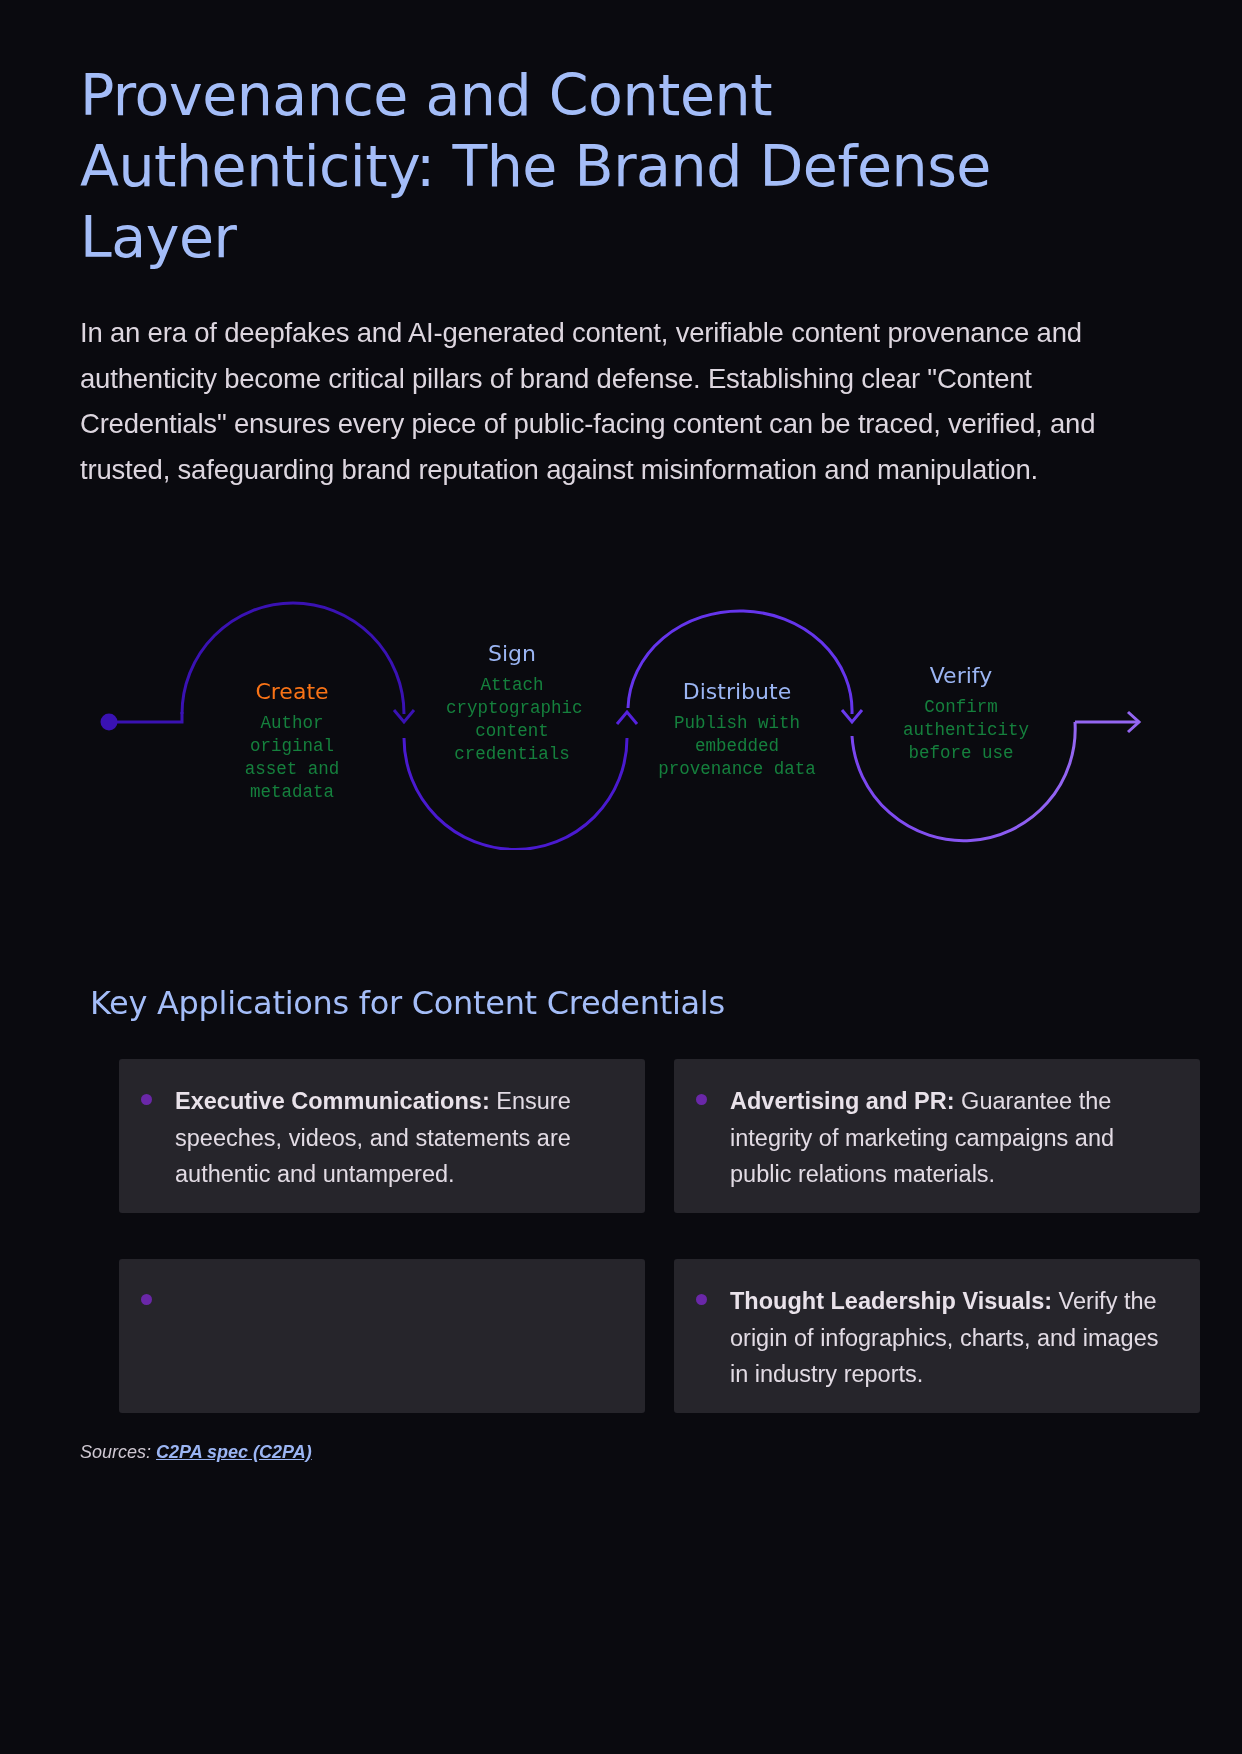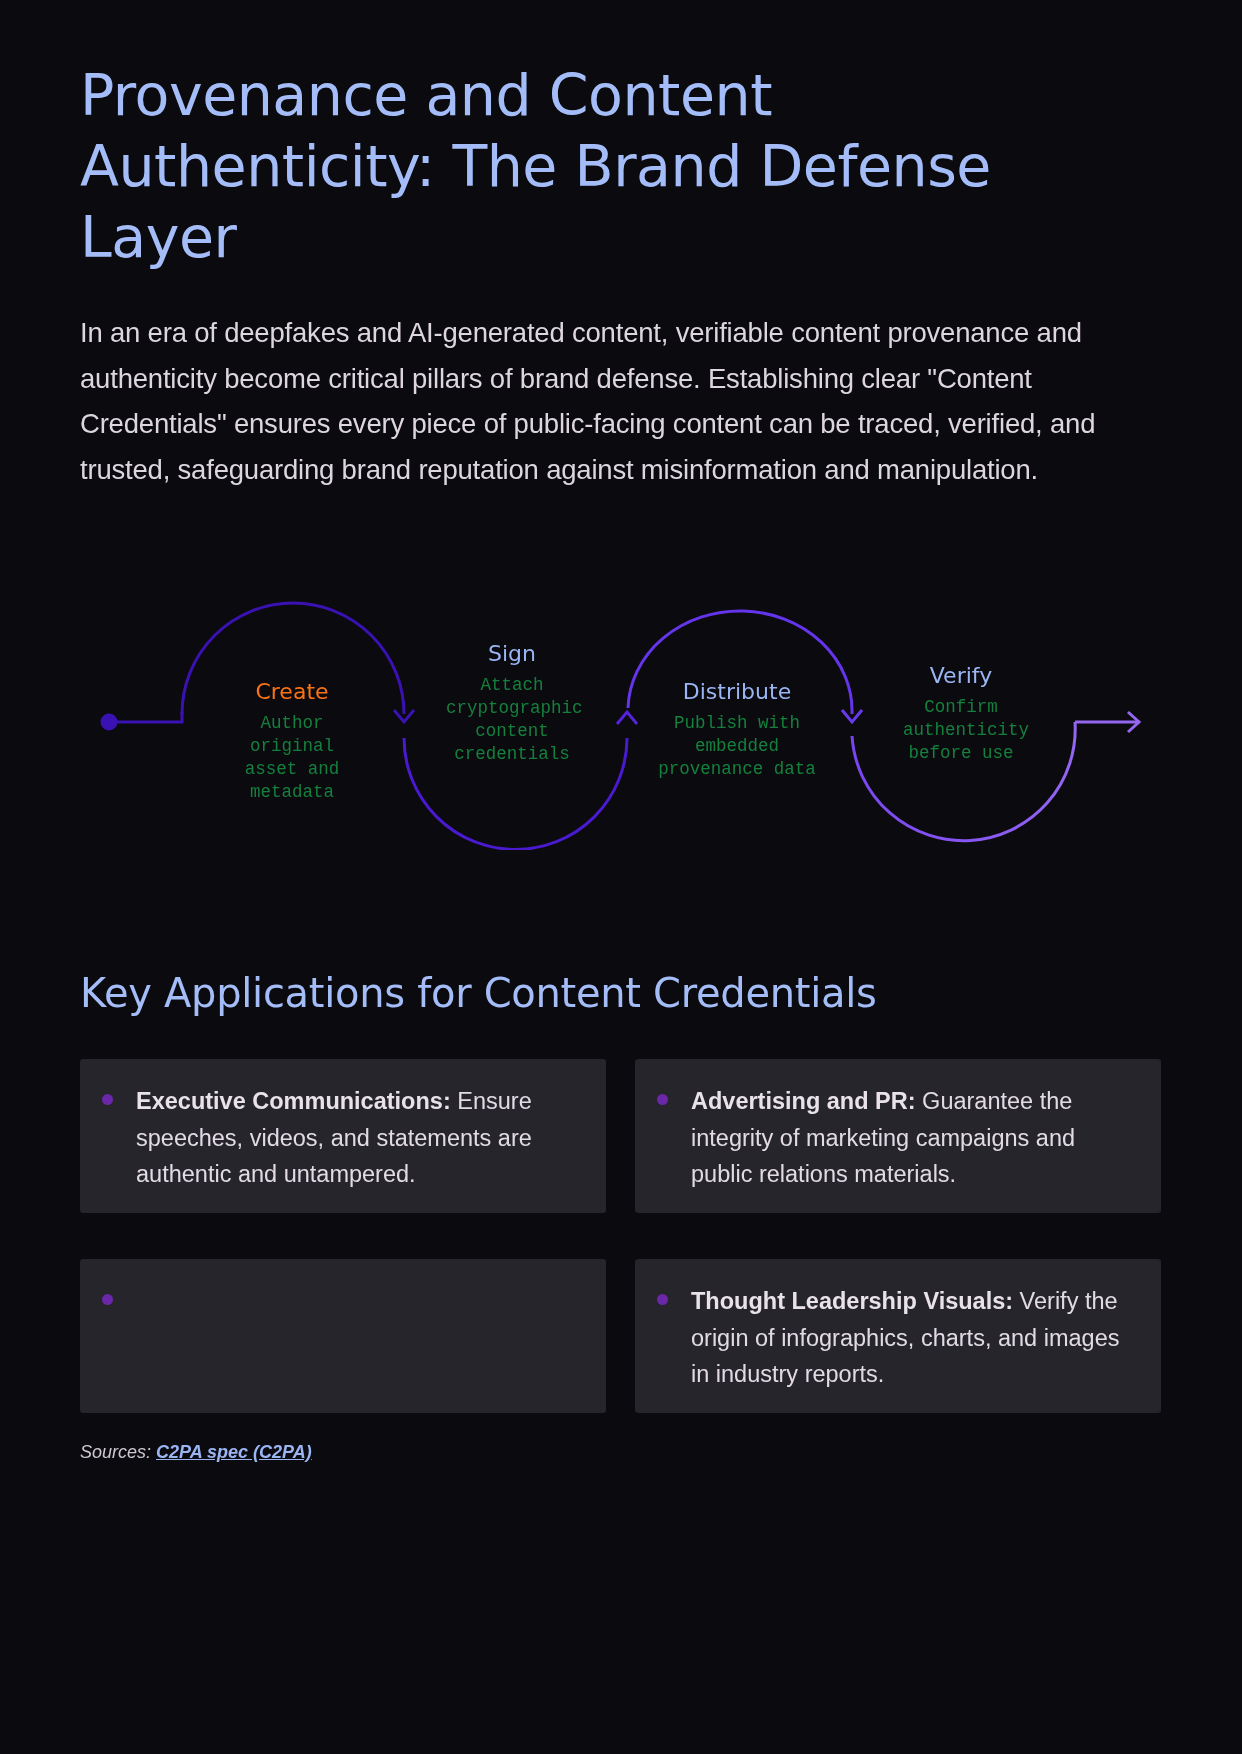--- a/index.html
+++ b/index.html
@@ -77,42 +77,43 @@
     }
     .step.s1 .step-title { color: #f97316; }
     .step.s2 .step-title,
     .step.s3 .step-title,
     .step.s4 .step-title { color: #9bb5f3; }
 
     h2.section-title {
       position: absolute;
       top: 965px;
       left: 0;
-      margin: 0;
+      margin: 10px;
       font-family: "DejaVu Sans", sans-serif;
       font-weight: 500;
-      font-size: 40px;
+      font-size: 32px;
       line-height: 56px;
       color: #a4bdf8;
       letter-spacing: -0.3px;
     }
     .cards {
       position: absolute;
       top: 1059px;
       left: 0;
       width: 1082px;
     }
     .card {
       position: absolute;
       width: 526px;
       height: 154px;
       background: #26252b;
       border-radius: 3px;
       box-sizing: border-box;
       padding: 24px 30px 0 56px;
+      margin-left: 39px;
     }
     .card .bullet {
       position: absolute;
       left: 22px;
       top: 35px;
       width: 11px;
       height: 11px;
       border-radius: 50%;
       background: #6a27a8;
     }

